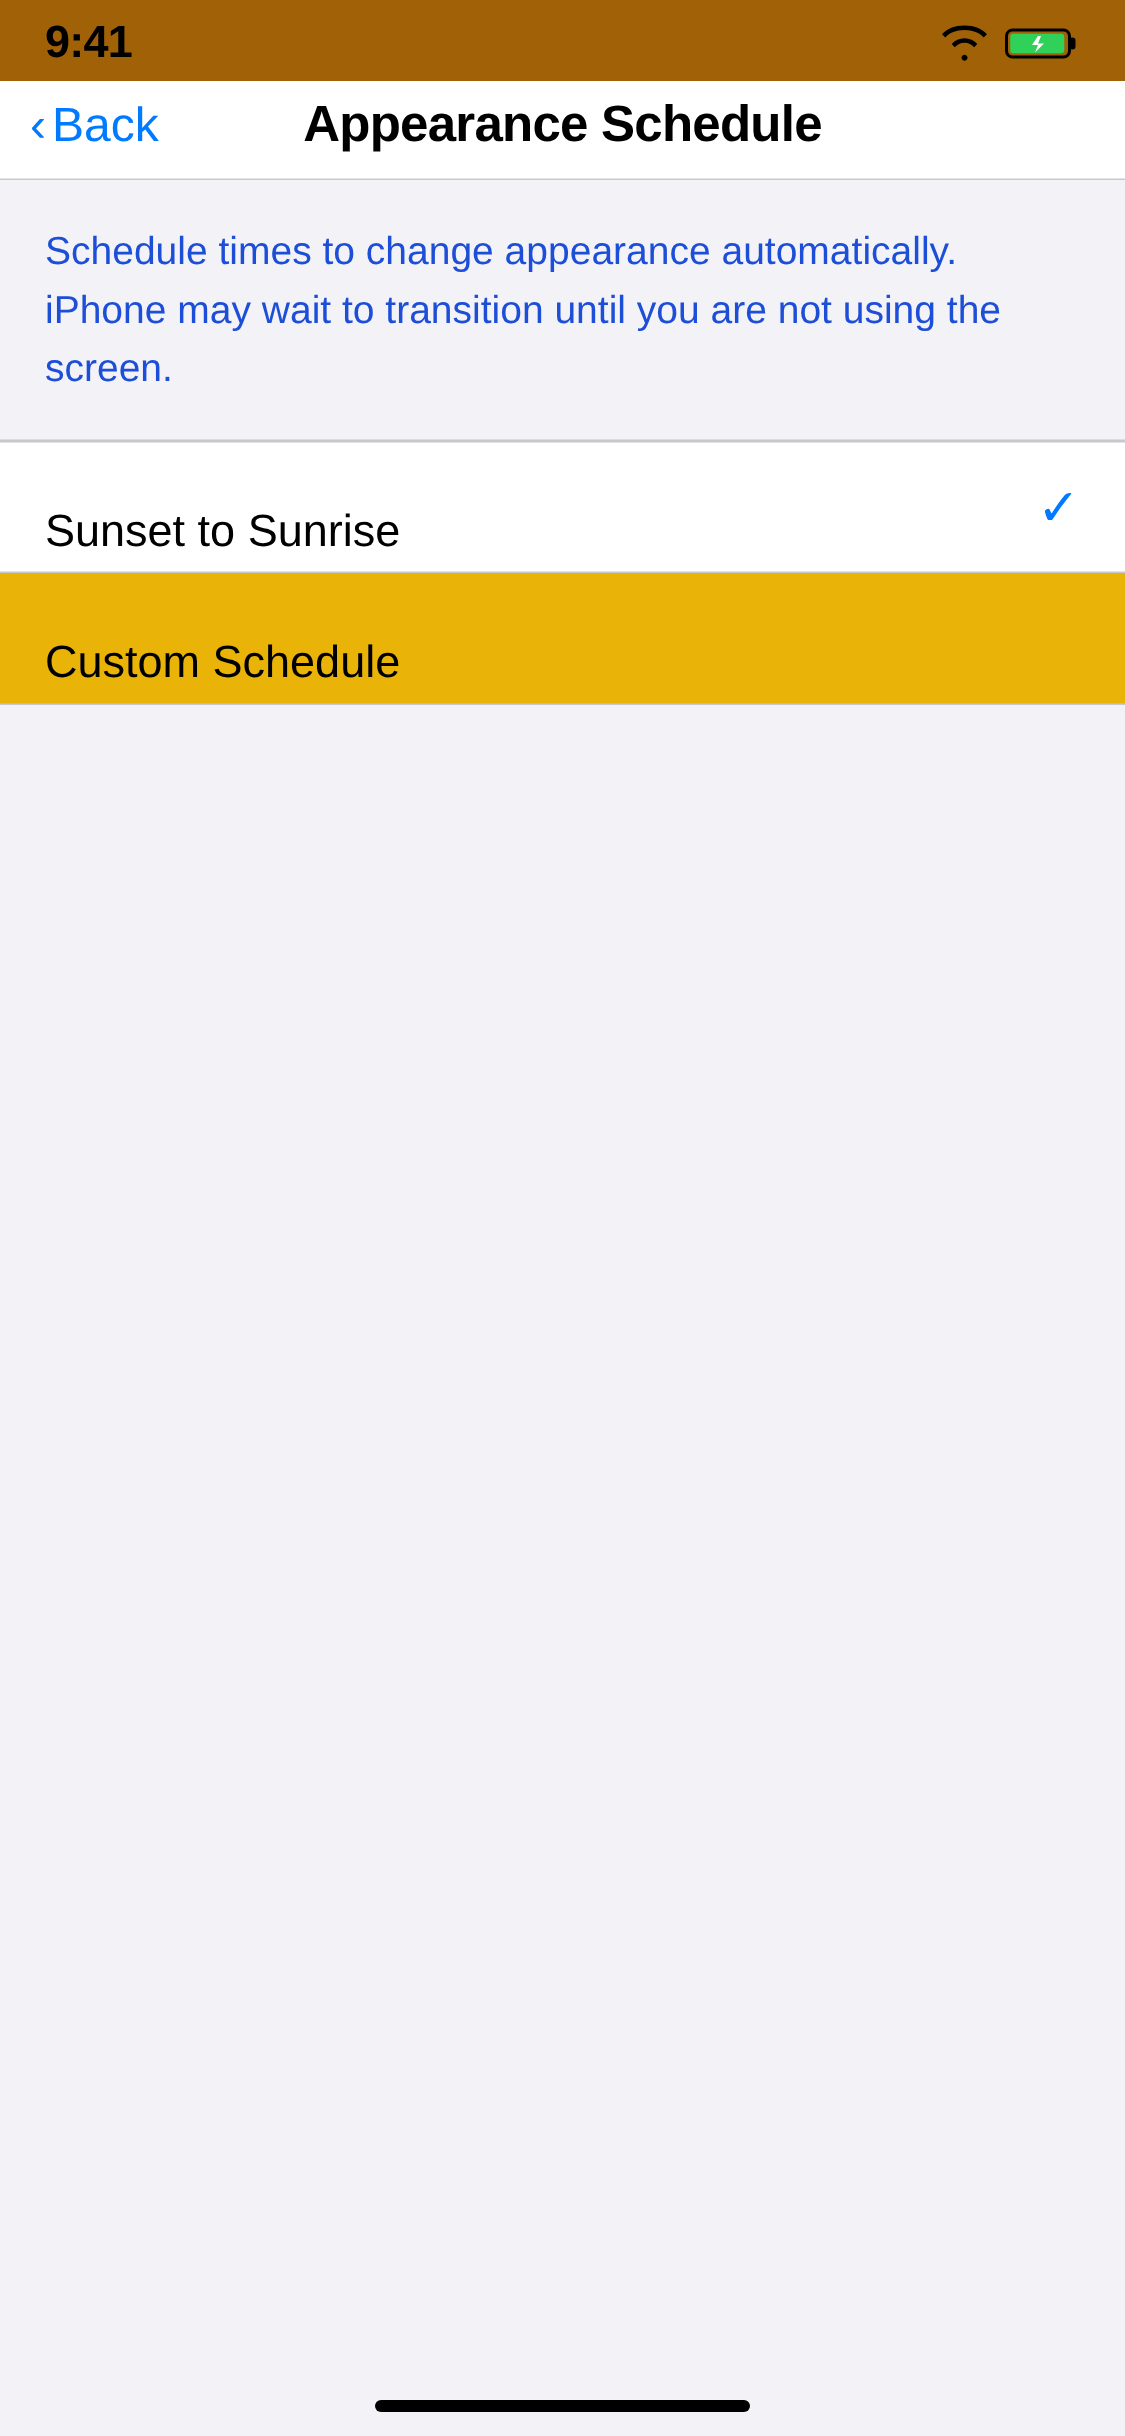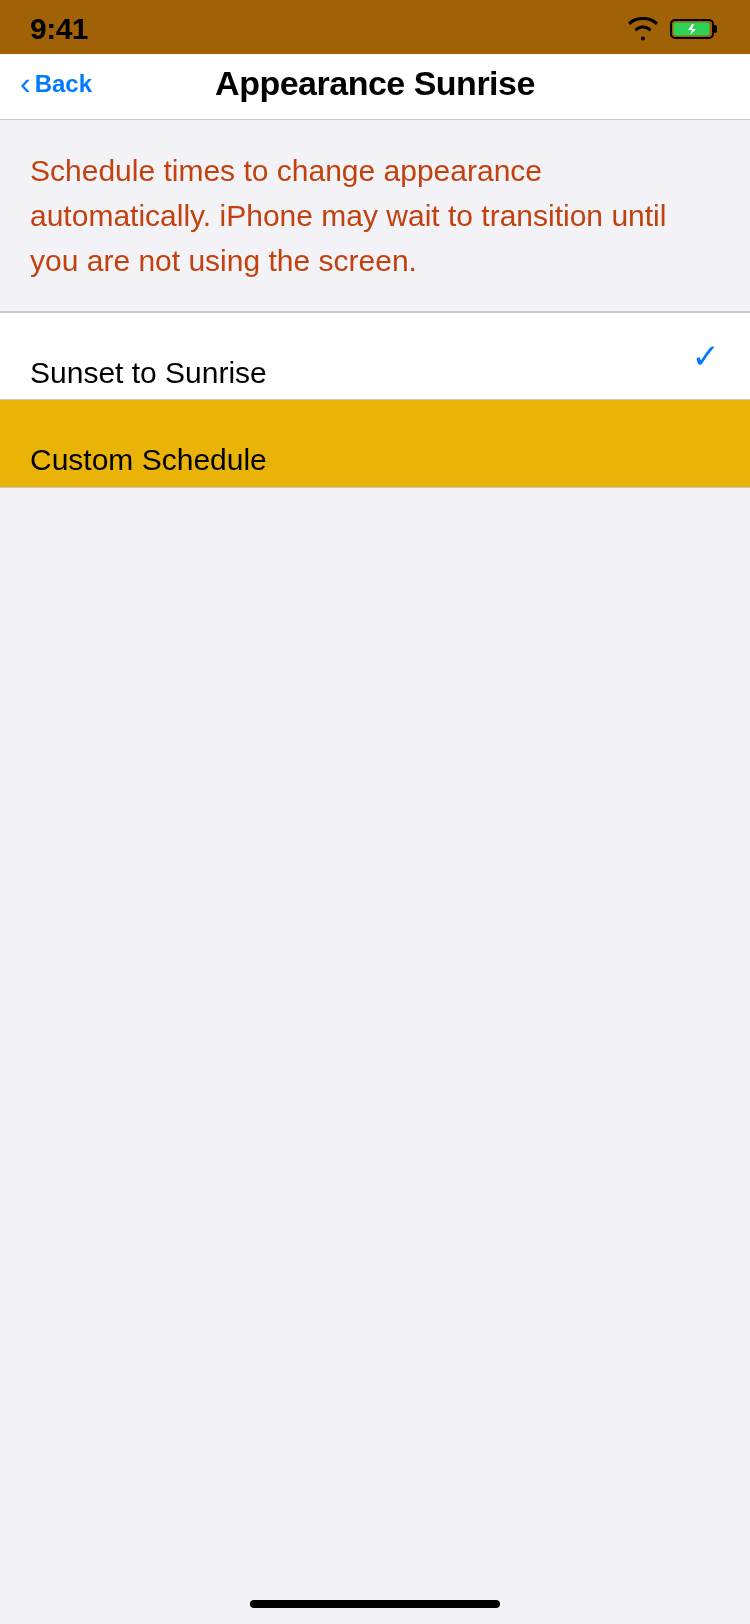--- a/index.html
+++ b/index.html
@@ -75,22 +75,22 @@
     }
 
     .nav-back-chevron {
       font-size: 32px;
       font-weight: 300;
       line-height: 1;
       margin-top: -2px;
     }
 
     .nav-back-label {
-      font-size: 24px;
-      font-weight: 700;
+      font-size: 32px;
+      font-weight: 400;
     }
 
     .nav-title {
       font-size: 34px;
       font-weight: 700;
       color: #000000;
       letter-spacing: -0.5px;
     }
 
     
@@ -99,22 +99,22 @@
     }
 
     
     .description-section {
       background-color: #f2f2f7;
       padding: 28px 30px 28px 30px;
       border-bottom: 1px solid #c8c8cc;
     }
 
     .description-text {
-      font-size: 30px;
-      color: #c2410c;
+      font-size: 26px;
+      color: #1d4ed8;
       line-height: 1.5;
     }
 
     
     .list-section {
       margin-top: 0;
     }
 
     .list-item {
       display: flex;
@@ -181,21 +181,21 @@
       <path d="M22 8L18 14H22L20 19L26 13H22L24 8Z" fill="#ffffff" stroke="none"></path>
     </svg>
   </div>
 </div>
 
 <div class="nav-bar">
   <div class="nav-back">
     <span class="nav-back-chevron">‹</span>
     <span class="nav-back-label">Back</span>
   </div>
-  <span class="nav-title">Appearance Sunrise</span>
+  <span class="nav-title">Appearance Schedule</span>
 </div>
 
 <div class="content">
 
   <div class="description-section">
     <p class="description-text">Schedule times to change appearance automatically. iPhone may wait to transition until you are not using the screen.</p>
   </div>
 
   <div class="list-section">
 

